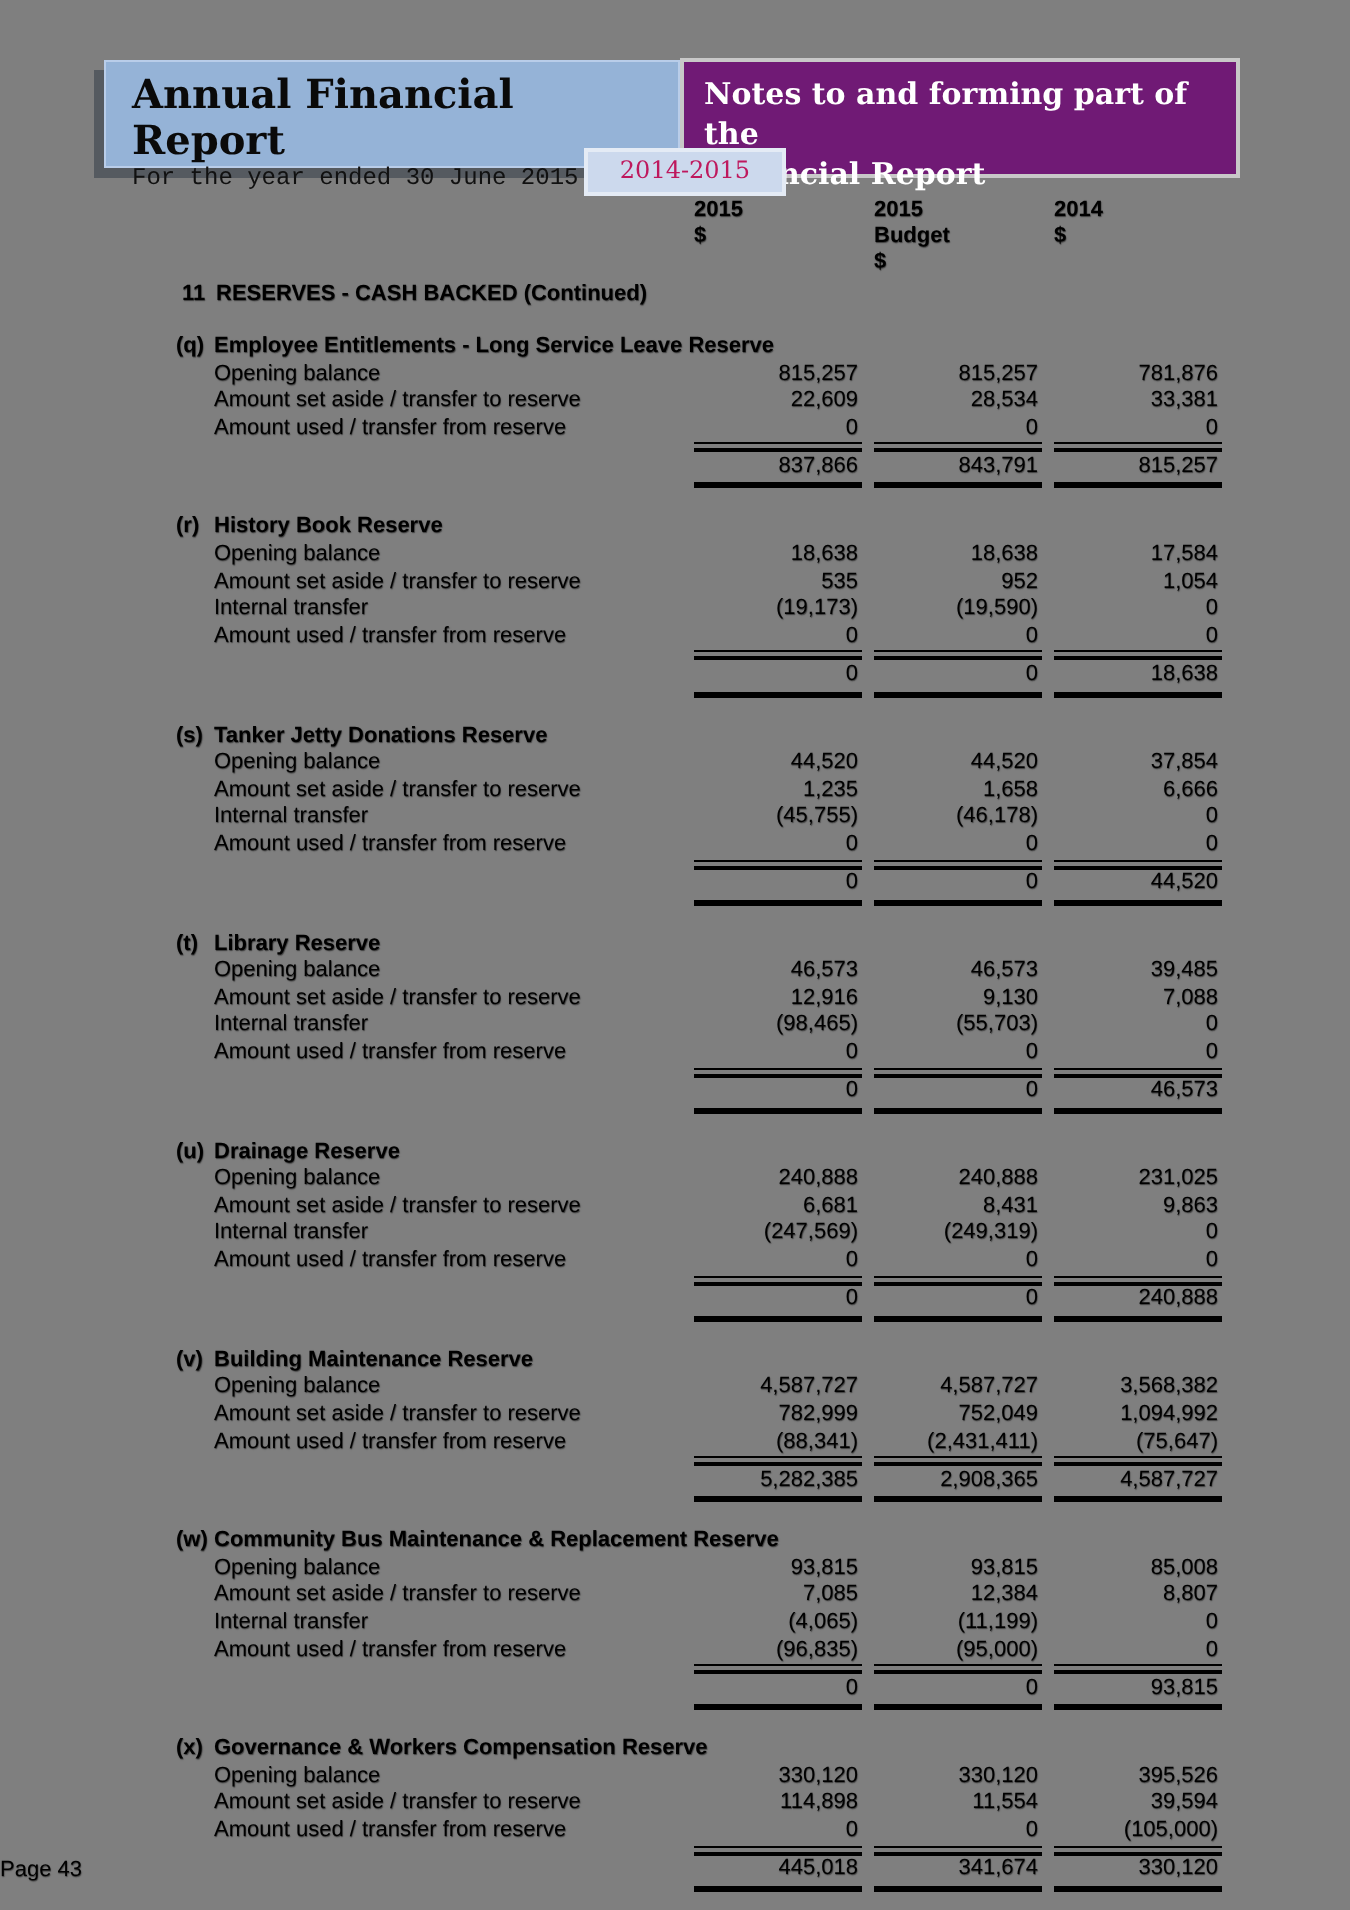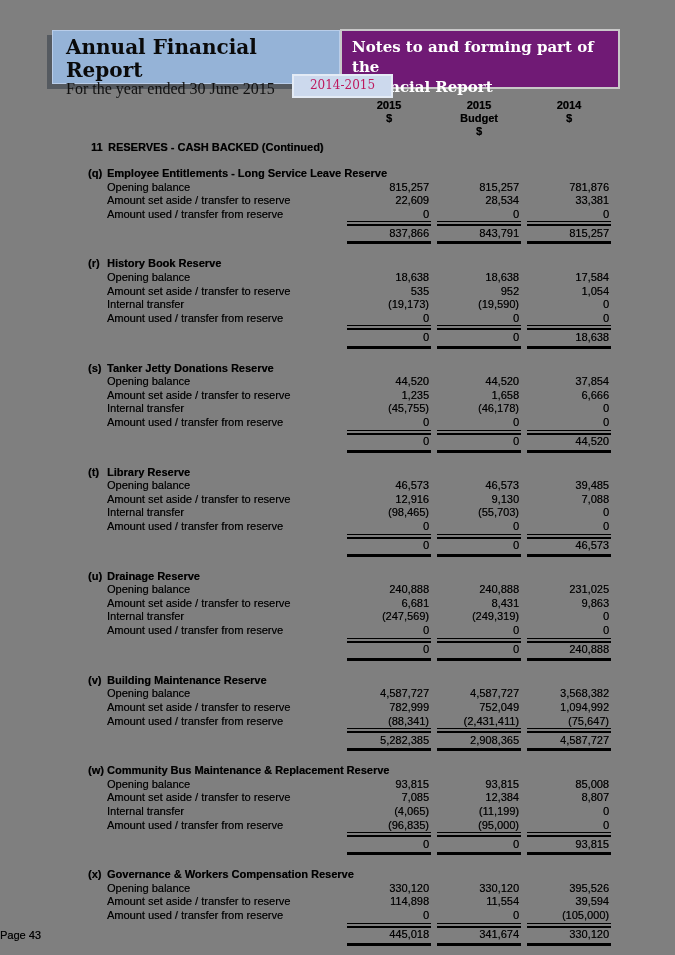--- a/index.html
+++ b/index.html
@@ -20,22 +20,22 @@
     position:absolute; left:52px; top:30px; width:288px; height:54px;
     background:#95b3d7; border:1px solid #b9cde9;
     box-shadow:-5px 5px 0 0 #555a60;
     padding:5px 0 0 13px; z-index:2;
   }
   .box-left .title {
     font-family:"DejaVu Serif", serif; font-weight:bold;
     font-size:20px; line-height:23px; color:#0a0a0a;
   }
   .box-left .subtitle {
-    font-family:Liberation Serif, serif;
-    font-size:16px; line-height:14px; color:#111;
+    font-family:Liberation Mono, monospace;
+    font-size:12px; line-height:14px; color:#111;
   }
   .box-right {
     position:absolute; left:340px; top:29px; width:280px; height:60px;
     background:#701a75; border:2px solid #c8c8c8;
     padding:6px 6px 0 10px; z-index:1;
   }
   .box-right .notes {
     font-family:"DejaVu Serif", serif; font-weight:bold;
     font-size:15px; line-height:20px; color:#fff;
     white-space:pre-line;
@@ -46,21 +46,21 @@
     text-align:center; font-family:"DejaVu Serif", serif;
     font-size:12px; line-height:19px; color:#be185d;
   }
 
   
   .col-heads {
     position:absolute; left:347px; top:99px; width:264px;
     display:flex; gap:6px;
   }
   .col-head {
-    width:84px; text-align:center; font-weight:bold;
+    width:84px; font-weight:bold;
     font-size:11px; line-height:13px;
   }
 
   
   .main-heading {
     position:absolute; left:91px; top:141px;
     font-weight:bold; font-size:11px; display:flex;
   }
   .main-heading .num { width:17px; }
 

